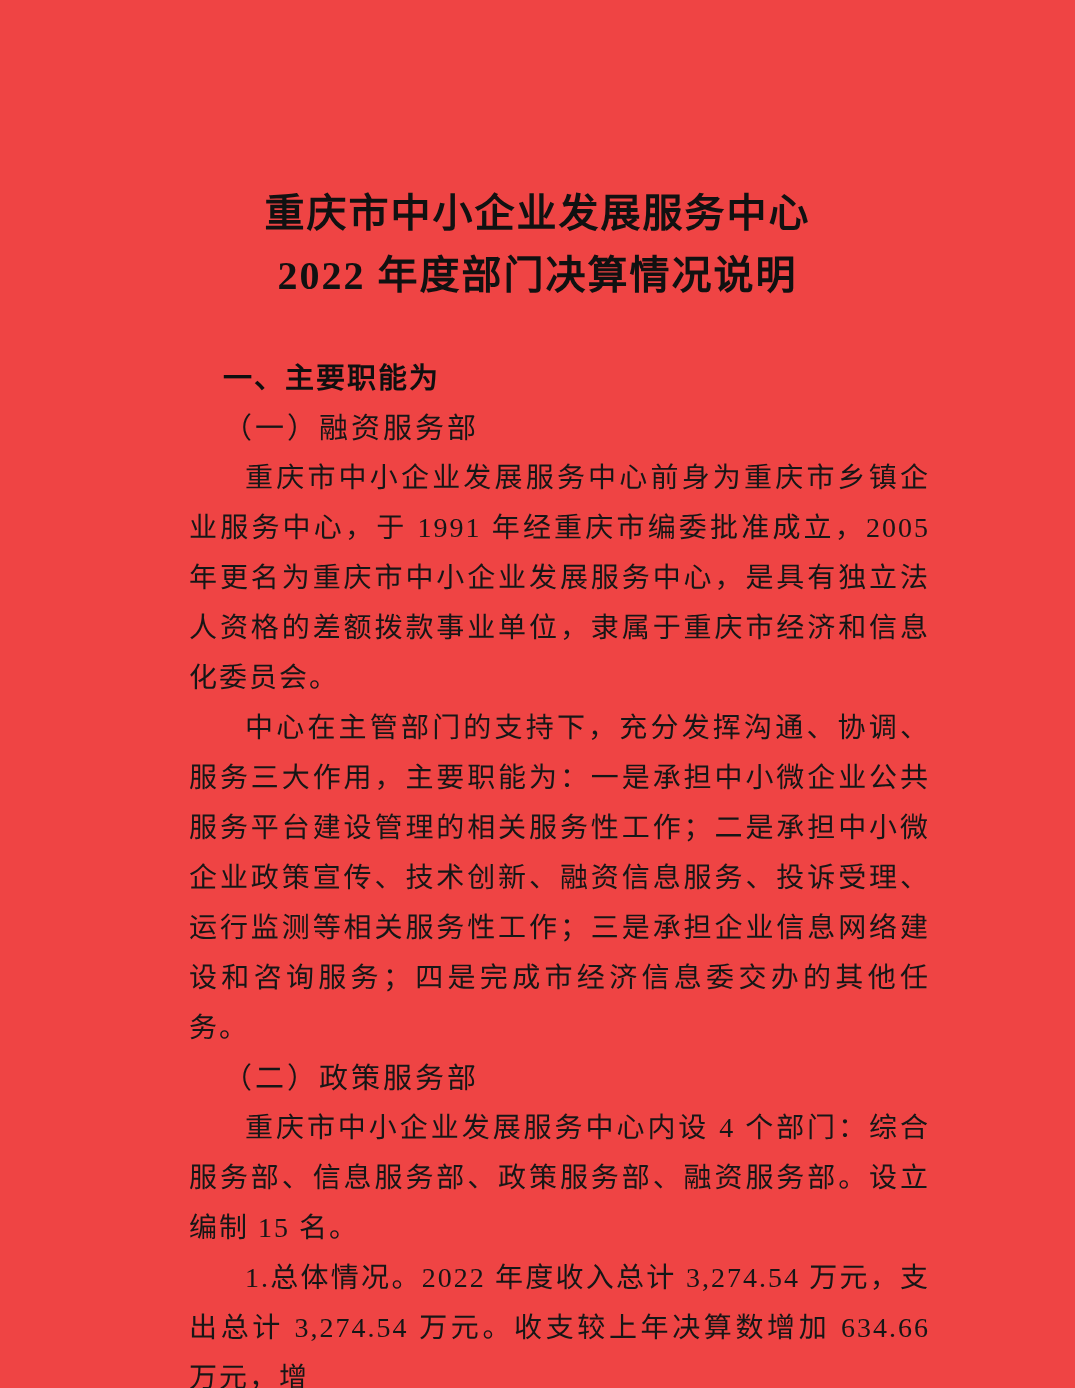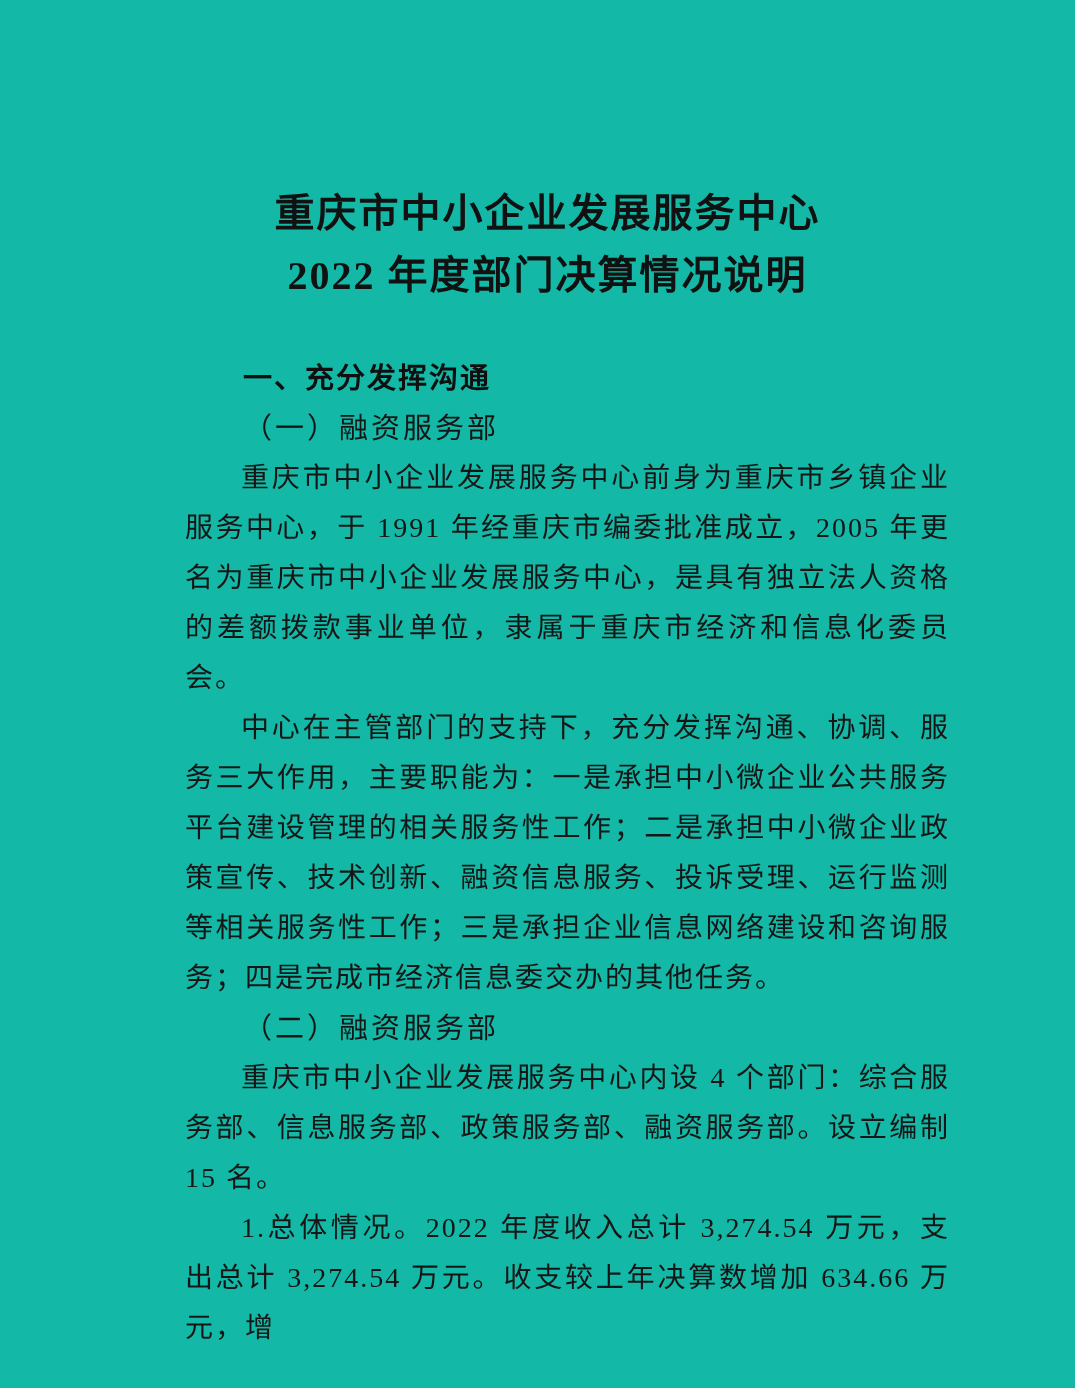--- a/index.html
+++ b/index.html
@@ -8,23 +8,22 @@
     width: 1075px;
     height: 1388px;
     background: #ffffff;
     overflow: hidden;
   }
 
   .page {
     position: relative;
     width: 1075px;
     height: 1388px;
-    background: #14b8a6;
+    background: #ef4444;
     color: #161616;
-    padding-left: 20px;
   }
 
   
   .doc-title {
     padding-top: 183px;
     text-align: center;
     font-family: "Liberation Serif", "DejaVu Serif", serif;
     font-weight: bold;
     font-size: 40px;
     line-height: 62px;
@@ -67,43 +66,44 @@
   
   .para {
     font-family: "Liberation Serif", "DejaVu Serif", serif;
     font-size: 28px;
     line-height: 50px;
     letter-spacing: 2px;
     text-indent: 2em;
     text-align: justify;
     text-justify: inter-character;
     color: #161616;
+    margin-left: 24px;
   }
 </style>
 </head>
 <body>
 
 <div class="page">
 
   <h1 class="doc-title">
     <span class="title-line">重庆市中小企业发展服务中心</span>
     <span class="title-line">2022 年度部门决算情况说明</span>
   </h1>
 
   <div class="content">
 
-    <h2 class="h-hei">一、充分发挥沟通</h2>
+    <h2 class="h-hei">一、主要职能为</h2>
 
     <h3 class="h-kai">（一）融资服务部</h3>
 
     <p class="para">重庆市中小企业发展服务中心前身为重庆市乡镇企业服务中心，于 1991 年经重庆市编委批准成立，2005 年更名为重庆市中小企业发展服务中心，是具有独立法人资格的差额拨款事业单位，隶属于重庆市经济和信息化委员会。</p>
 
     <p class="para">中心在主管部门的支持下，充分发挥沟通、协调、服务三大作用，主要职能为：一是承担中小微企业公共服务平台建设管理的相关服务性工作；二是承担中小微企业政策宣传、技术创新、融资信息服务、投诉受理、运行监测等相关服务性工作；三是承担企业信息网络建设和咨询服务；四是完成市经济信息委交办的其他任务。</p>
 
-    <h3 class="h-kai">（二）融资服务部</h3>
+    <h3 class="h-kai">（二）政策服务部</h3>
 
     <p class="para">重庆市中小企业发展服务中心内设 4 个部门：综合服务部、信息服务部、政策服务部、融资服务部。设立编制 15 名。</p>
 
 
 
     <p class="para">1.总体情况。2022 年度收入总计 3,274.54 万元，支出总计 3,274.54 万元。收支较上年决算数增加 634.66 万元，增</p>
 
   </div>
 
 </div>

